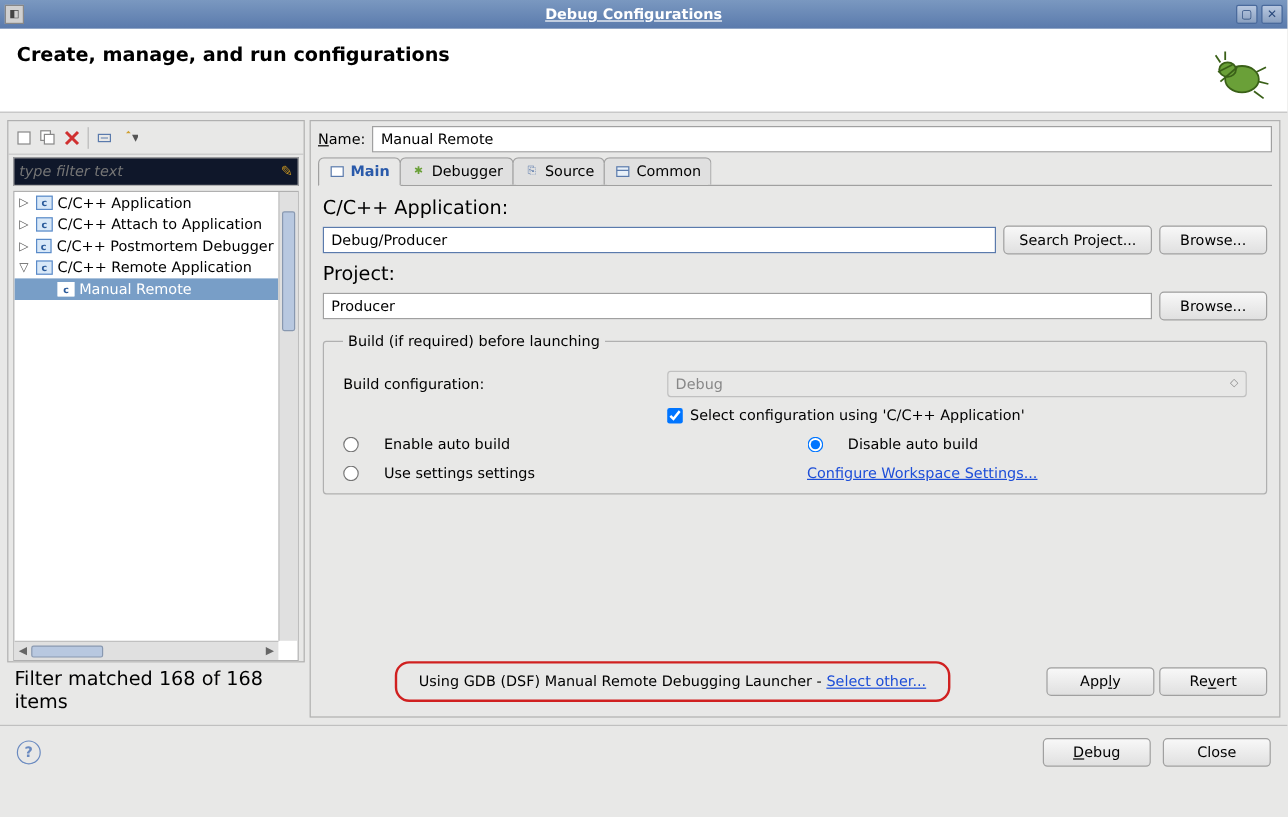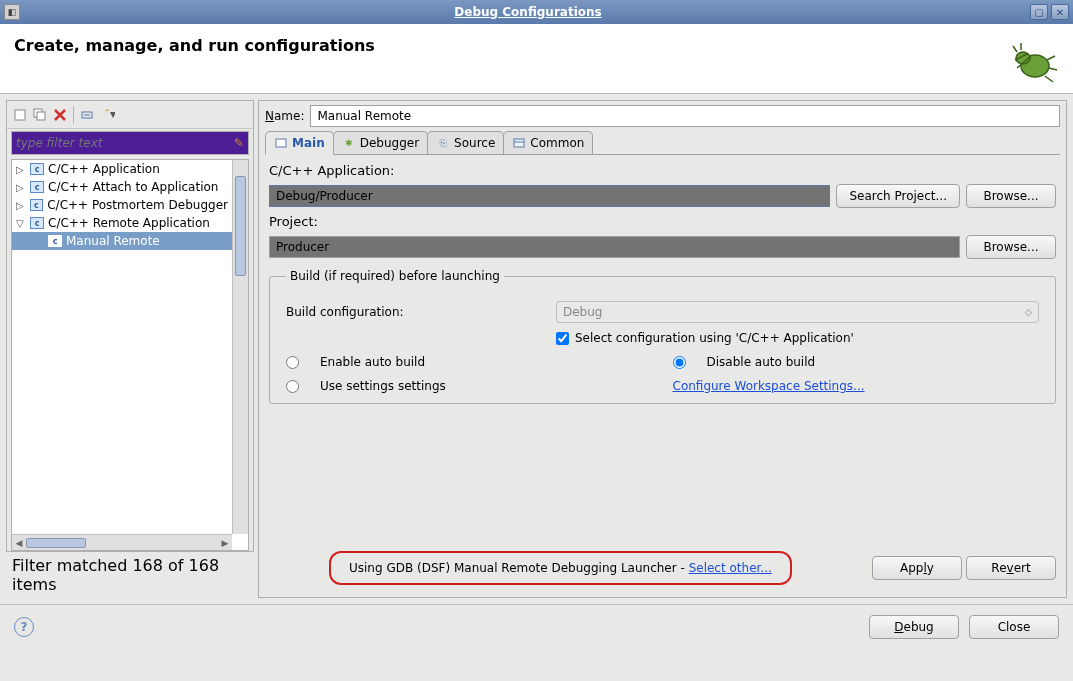--- a/index.html
+++ b/index.html
@@ -10,21 +10,21 @@
 .titlebar-buttons { display: flex; gap: 3px; }
 .titlebar-btn { width: 18px; height: 16px; background: linear-gradient(#b8c8e0, #8aa0c0); border: 1px solid #4a6a9c; border-radius: 2px; display: inline-flex; align-items: center; justify-content: center; font-size: 10px; color: #2a4a7c; cursor: pointer; }
 .header { background: #fff; padding: 12px 14px; border-bottom: 1px solid #bbb; height: 70px; display: flex; align-items: flex-start; justify-content: space-between; }
 .header-text { font-size: 16px; font-weight: bold; }
 .bug-icon { width: 56px; height: 50px; }
 .content { display: flex; padding: 6px; gap: 4px; height: 510px; }
 .left-panel { width: 248px; display: flex; flex-direction: column; border: 1px solid #b0b0b0; background: #e8e8e7; }
 .toolbar { display: flex; padding: 2px 4px; gap: 2px; border-bottom: 1px solid #c8c8c8; align-items: center; height: 28px; }
 .tb-icon { width: 18px; height: 18px; display: inline-flex; align-items: center; justify-content: center; cursor: pointer; border-radius: 2px; }
 .tb-sep { width: 1px; height: 18px; background: #b8b8b8; margin: 0 2px; }
-.filter-box { display: flex; align-items: center; margin: 2px 4px; border: 1px solid #b0b0b0; background: #4c1d95; height: 24px; padding: 0 4px; }
+.filter-box { display: flex; align-items: center; margin: 2px 4px; border: 1px solid #b0b0b0; background: #0f172a; height: 24px; padding: 0 4px; }
 .filter-input { flex: 1; border: none; outline: none; font-style: italic; color: #888; background: transparent; }
 .tree { flex: 1; background: #fff; border: 1px solid #b0b0b0; margin: 2px 4px 0 4px; overflow: hidden; position: relative; }
 .tree-inner { position: absolute; top: 0; left: 0; right: 16px; bottom: 16px; overflow: hidden; }
 .tree-item { display: flex; align-items: center; padding: 2px 4px; gap: 4px; cursor: pointer; white-space: nowrap; }
 .tree-item.selected { background: #789ec7; color: #fff; }
 .tree-item.child { padding-left: 36px; }
 .tree-toggle { width: 10px; font-size: 10px; color: #555; }
 .config-icon { width: 14px; height: 12px; background: #d8e8f8; border: 1px solid #5a8ac8; display: inline-flex; align-items: center; justify-content: center; font-size: 8px; color: #2a5a9a; font-weight: bold; }
 .scroll-v { position: absolute; right: 0; top: 0; bottom: 16px; width: 16px; background: #e0e0e0; border-left: 1px solid #c0c0c0; }
 .scroll-thumb-v { background: #b8c8e0; border: 1px solid #8898b0; margin: 16px 2px 0 2px; height: 100px; border-radius: 2px; }
@@ -35,23 +35,23 @@
 .right-panel { flex: 1; display: flex; flex-direction: column; border: 1px solid #b0b0b0; background: #e8e8e7; padding: 4px 6px; }
 .name-row { display: flex; align-items: center; gap: 6px; margin-bottom: 4px; }
 .name-label { font-size: 12px; }
 .underline { text-decoration: underline; }
 .name-input { flex: 1; border: 1px solid #a0a0a0; padding: 3px 6px; background: #fff; font-size: 12px; }
 .tabs { display: flex; border-bottom: 1px solid #a0a0a0; height: 24px; align-items: flex-end; }
 .tab { display: flex; align-items: center; gap: 4px; padding: 4px 8px; border: 1px solid #a0a0a0; border-bottom: none; background: #e0e0e0; border-radius: 5px 5px 0 0; cursor: pointer; margin-right: -1px; position: relative; }
 .tab.active { background: #e8e8e7; border-bottom: 1px solid #e8e8e7; margin-bottom: -1px; color: #2a5aaa; font-weight: bold; z-index: 1; }
 .tab-icon { width: 14px; height: 12px; display: inline-flex; align-items: center; justify-content: center; font-size: 9px; }
 .tab-content { flex: 1; padding: 8px 4px; display: flex; flex-direction: column; gap: 6px; }
-.field-label { font-size: 13px; }
+.field-label { font-size: 16px; }
 .field-row { display: flex; gap: 6px; align-items: center; }
-.field-input { flex: 1; border: 1px solid #a0a0a0; padding: 3px 6px; background: #737373; }
+.field-input { flex: 1; border: 1px solid #a0a0a0; padding: 3px 6px; background: #ffffff; }
 .btn { background: linear-gradient(#f8f8f8, #e0e0e0); border: 1px solid #a0a0a0; border-radius: 4px; padding: 4px 12px; cursor: pointer; min-width: 90px; text-align: center; }
 .fieldset { border: 1px solid #b0b0b0; border-radius: 3px; padding: 10px 16px; margin-top: 4px; }
 .fieldset-legend { padding: 0 4px; background: #e8e8e7; font-size: 12px; }
 .build-row { display: flex; align-items: center; margin: 8px 0; }
 .build-label { width: 270px; }
 .select-disabled { flex: 1; border: 1px solid #c0c0c0; background: #e8e8e7; padding: 3px 6px; color: #888; display: flex; justify-content: space-between; align-items: center; border-radius: 3px; }
 .check-row { display: flex; align-items: center; gap: 6px; margin: 6px 0 10px 270px; }
 .radio-grid { display: grid; grid-template-columns: 1fr 1fr; gap: 10px 20px; margin-top: 4px; }
 .radio-item { display: flex; align-items: flex-end; gap: 21px; }
 .link { color: #1d4ed8; text-decoration: underline; cursor: pointer; }

